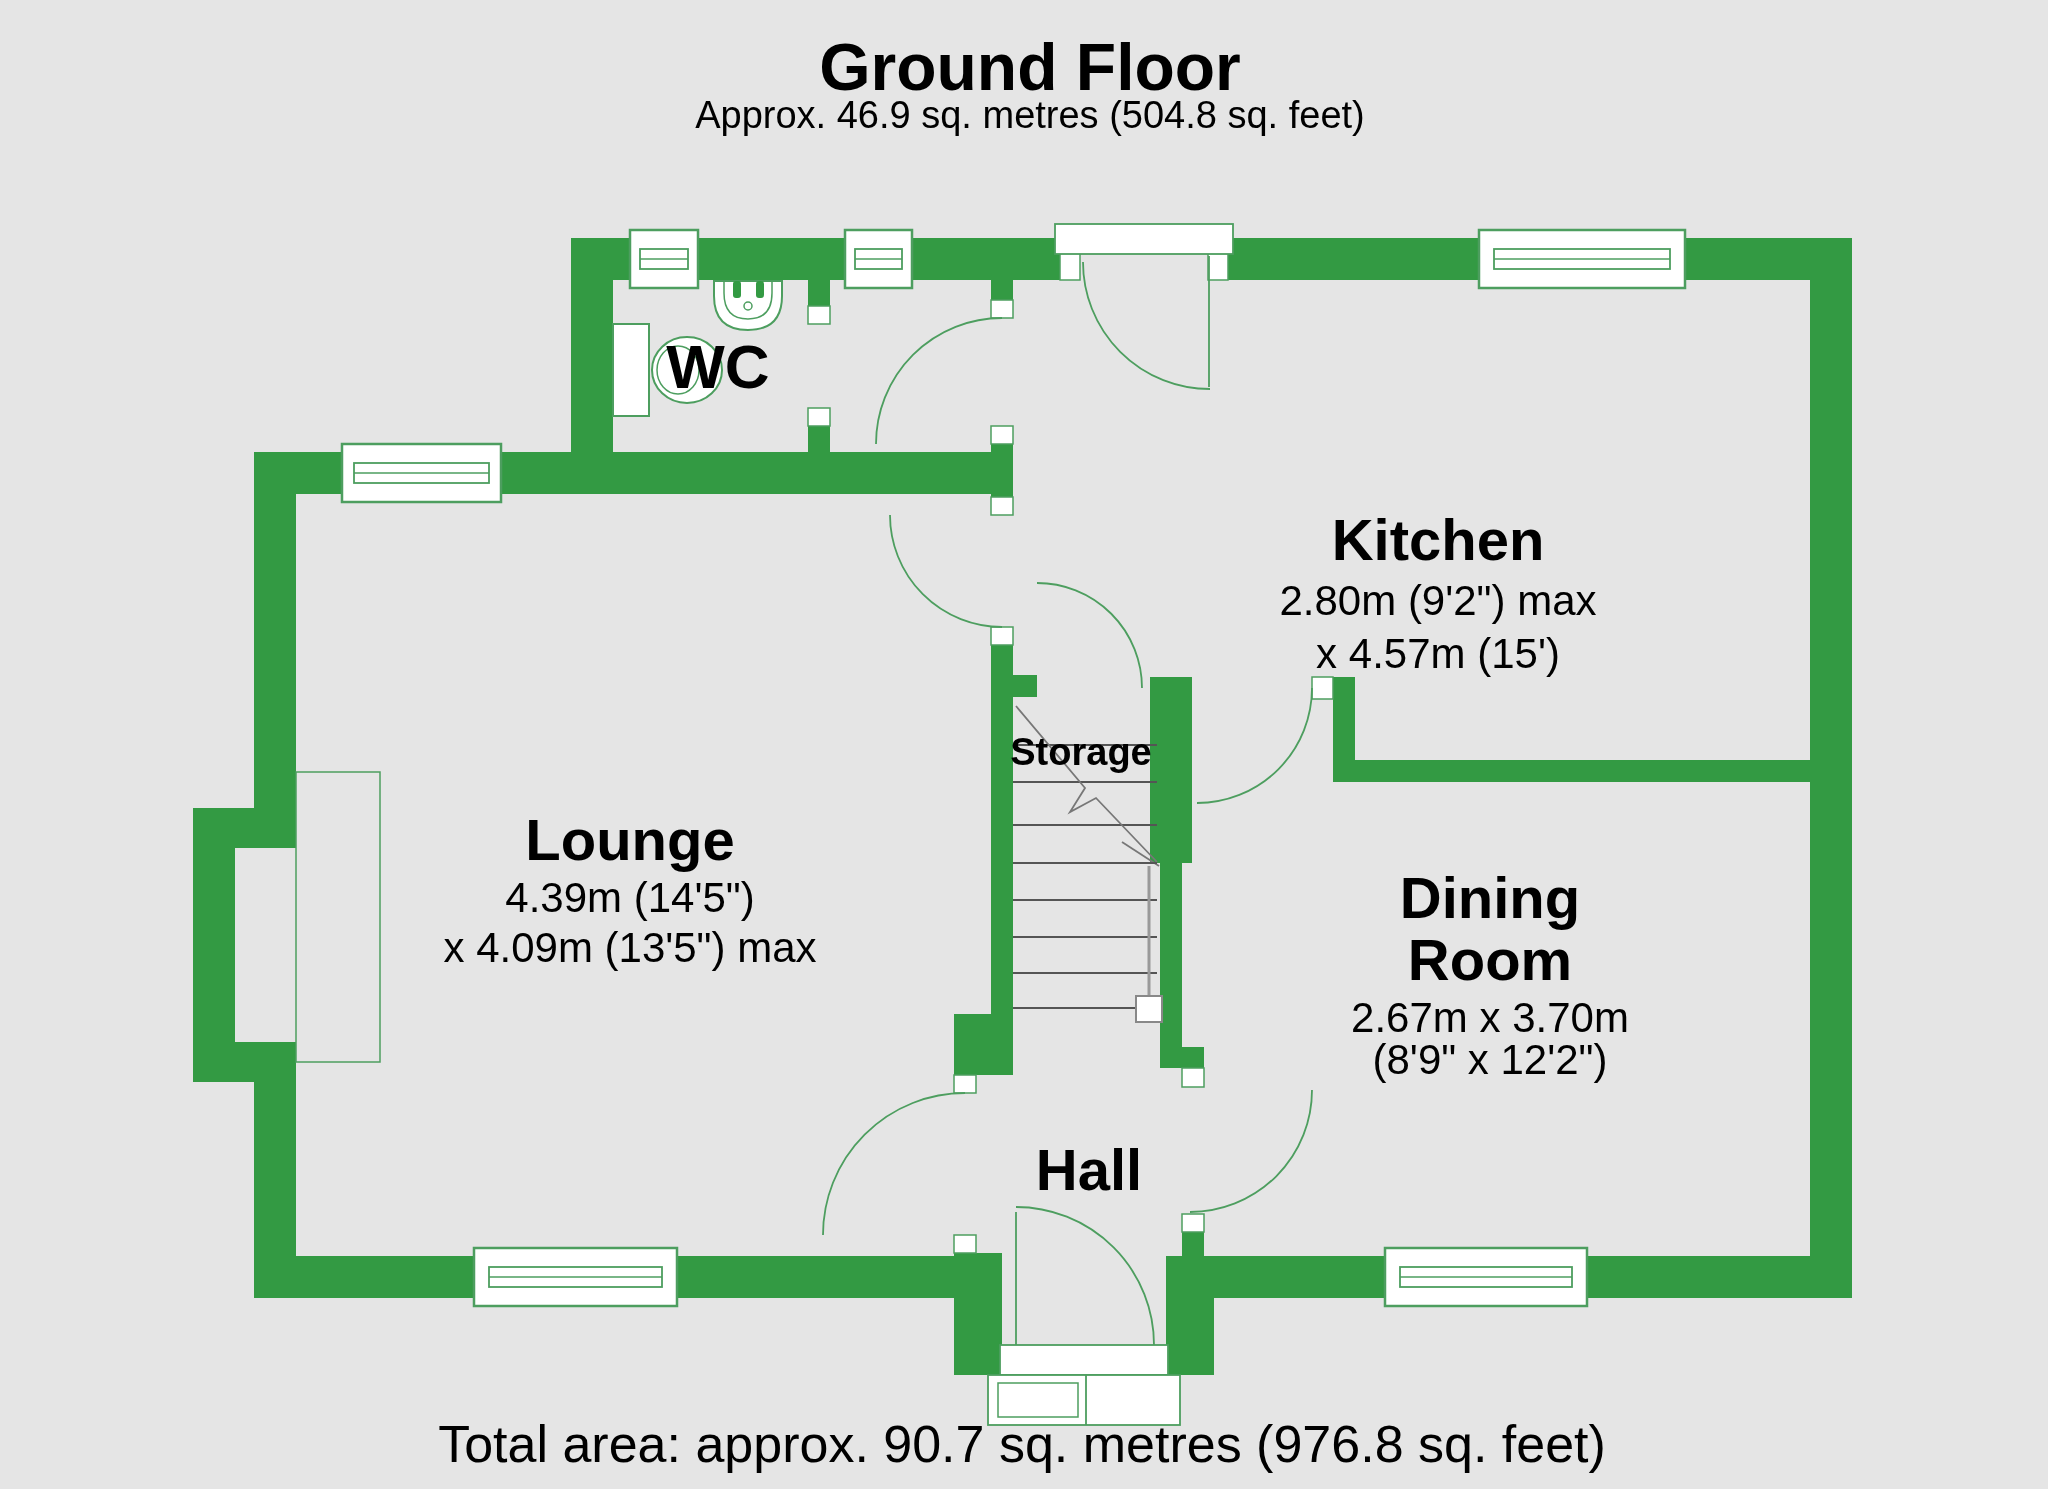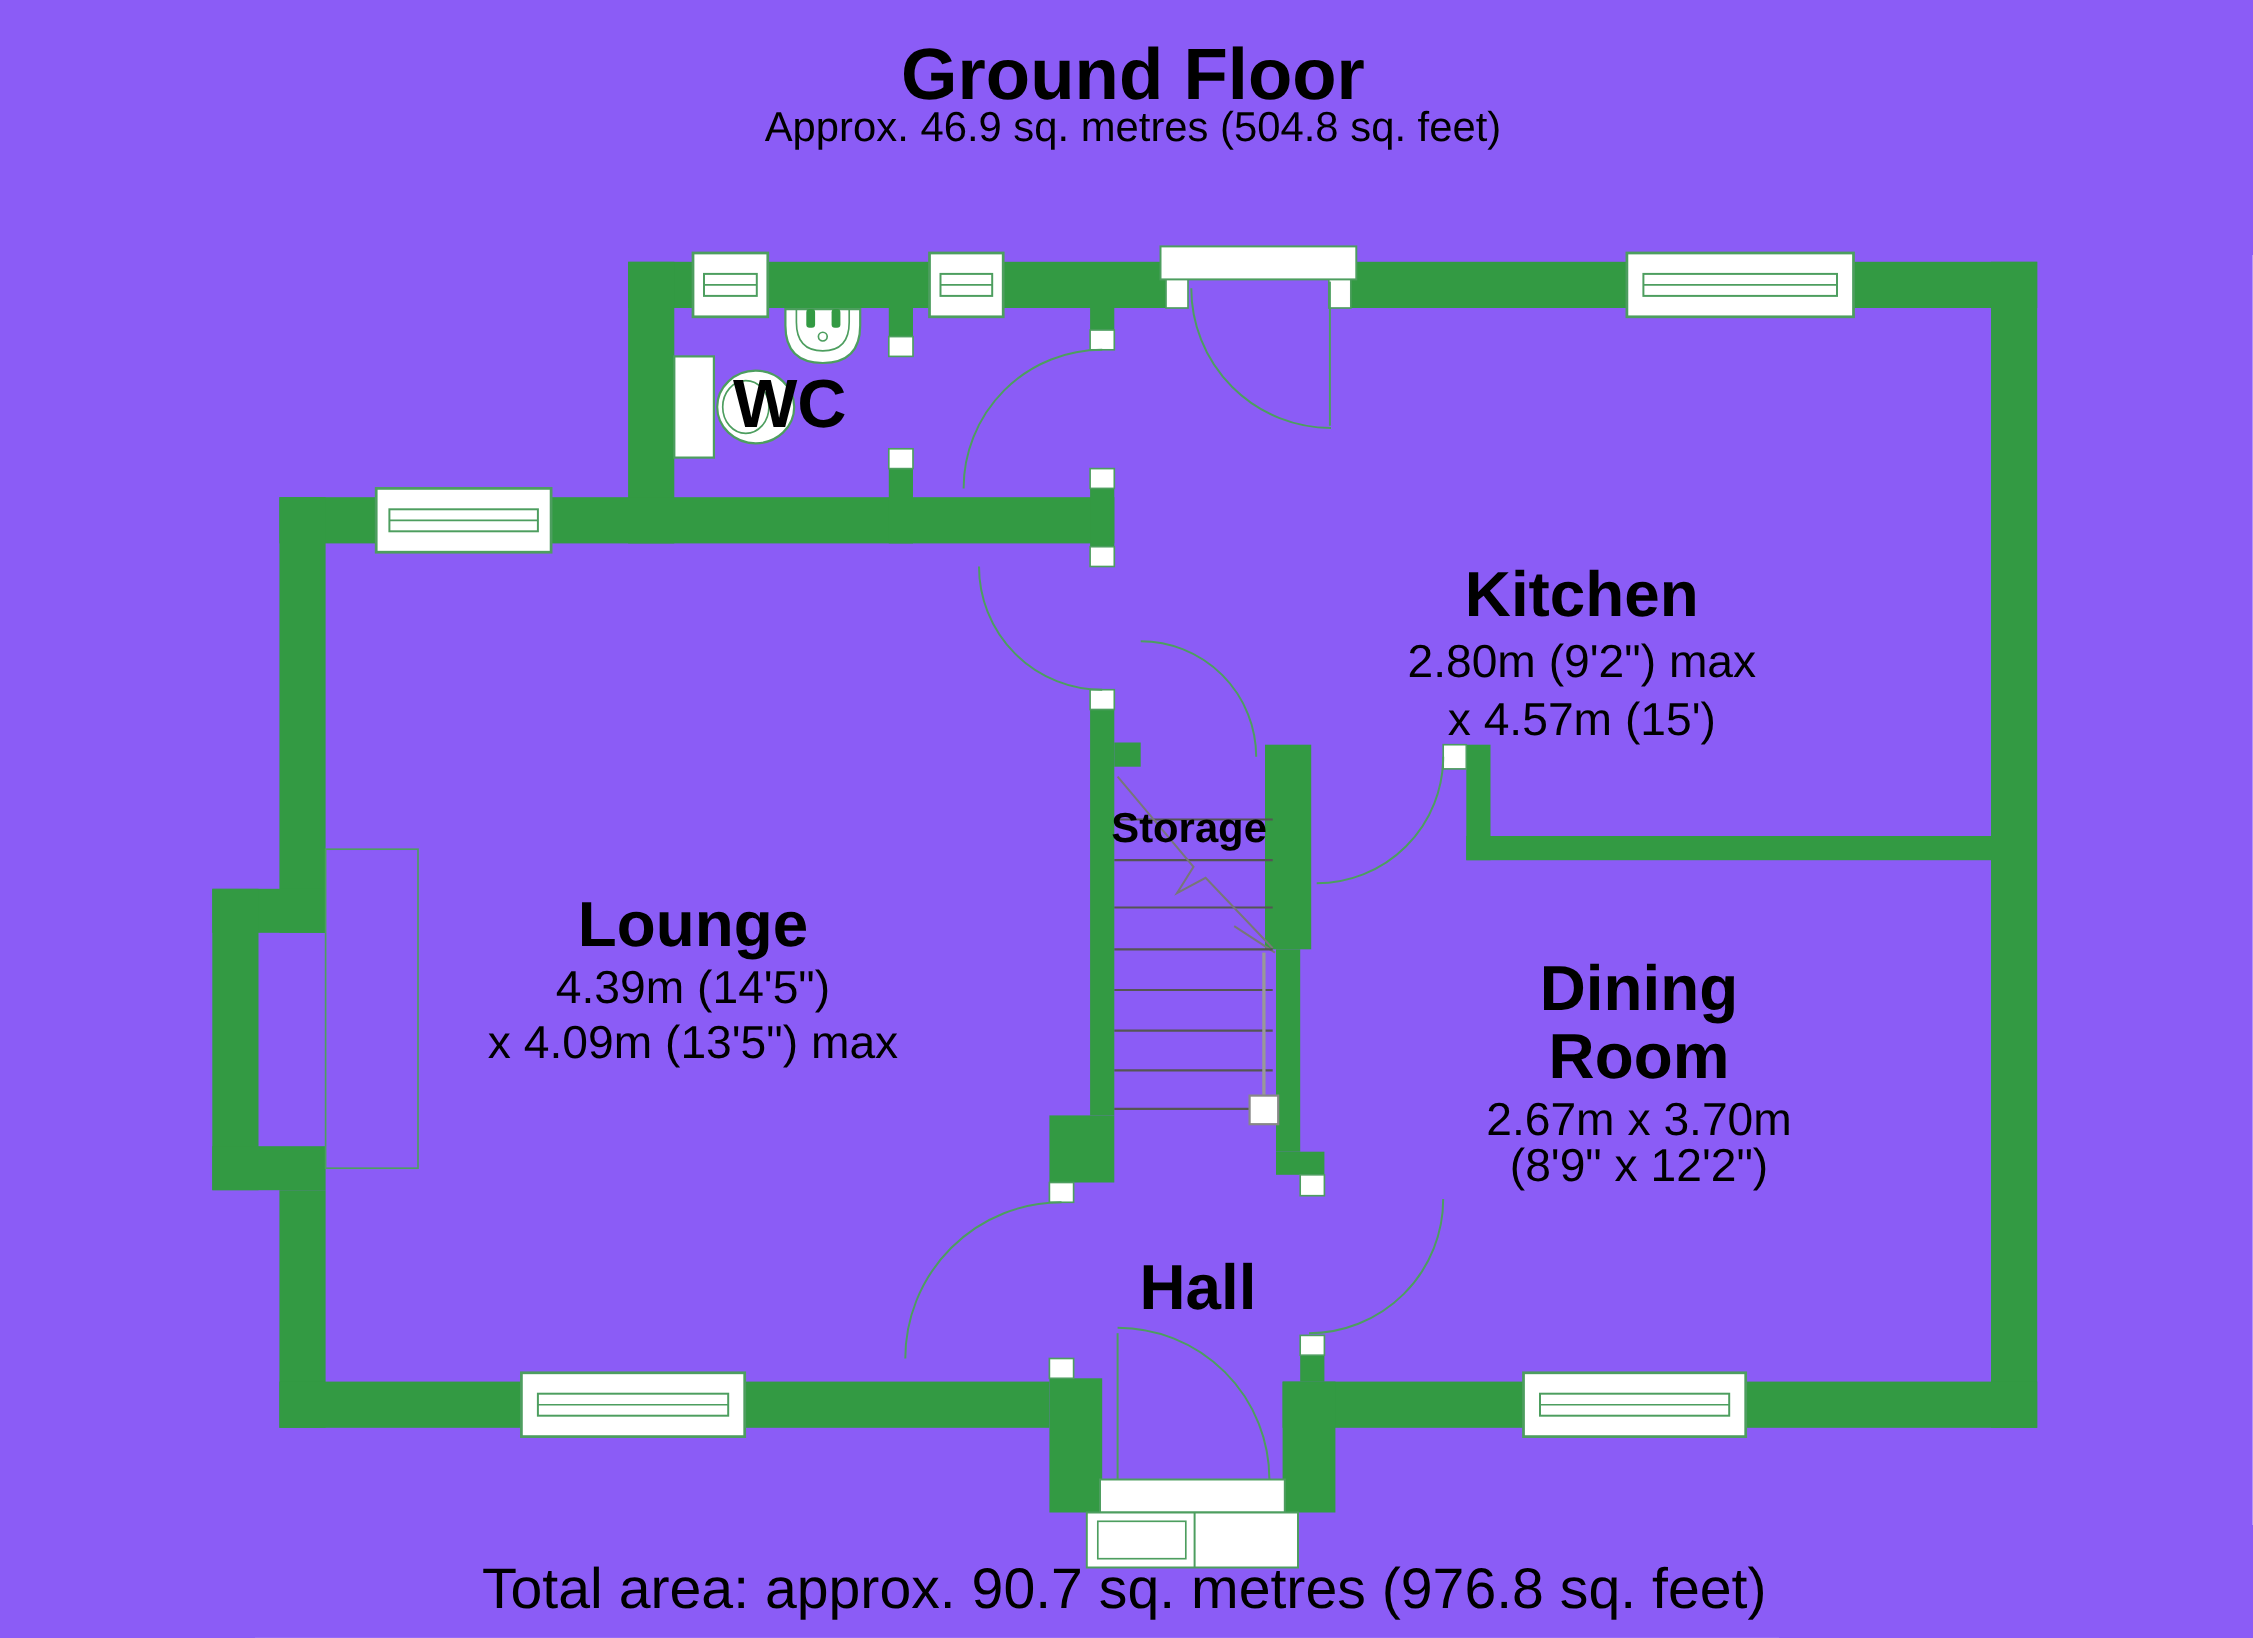--- a/index.html
+++ b/index.html
@@ -2,21 +2,21 @@
 <html style="--wall: #339a43; --fixline: #4d9e5f; --stair: #555555; --txt: #000000;"><head>
 <meta charset="utf-8">
 <style>
   :root{
     --wall:#339a43;
     --fixline:#4d9e5f;
     --stair:#555555;
     --txt:#000000;
   }
   html,body{margin:0;padding:0;background:#ffffff;}
-  .stage{width:2048px;height:1489px;position:relative;margin:0 auto;background:#8b5cf6;
+  .stage{width:2048px;height:1489px;position:relative;margin:0 auto;background:#e5e5e5;
          font-family:"Liberation Sans", sans-serif;}
   svg{display:block;}
   .wall{fill:var(--wall);stroke:none;}
   .jamb{fill:#ffffff;stroke:var(--fixline);stroke-width:1.5;}
   .winOuter{fill:#ffffff;stroke:var(--fixline);stroke-width:2.5;}
   .winInner{fill:none;stroke:var(--fixline);stroke-width:1.8;}
   .winLine{stroke:var(--fixline);stroke-width:1.5;}
   .doorArc{fill:none;stroke:var(--fixline);stroke-width:1.8;}
   .doorLeaf{fill:#ffffff;stroke:var(--fixline);stroke-width:1.8;}
   .leafLine{stroke:var(--fixline);stroke-width:1.8;}

